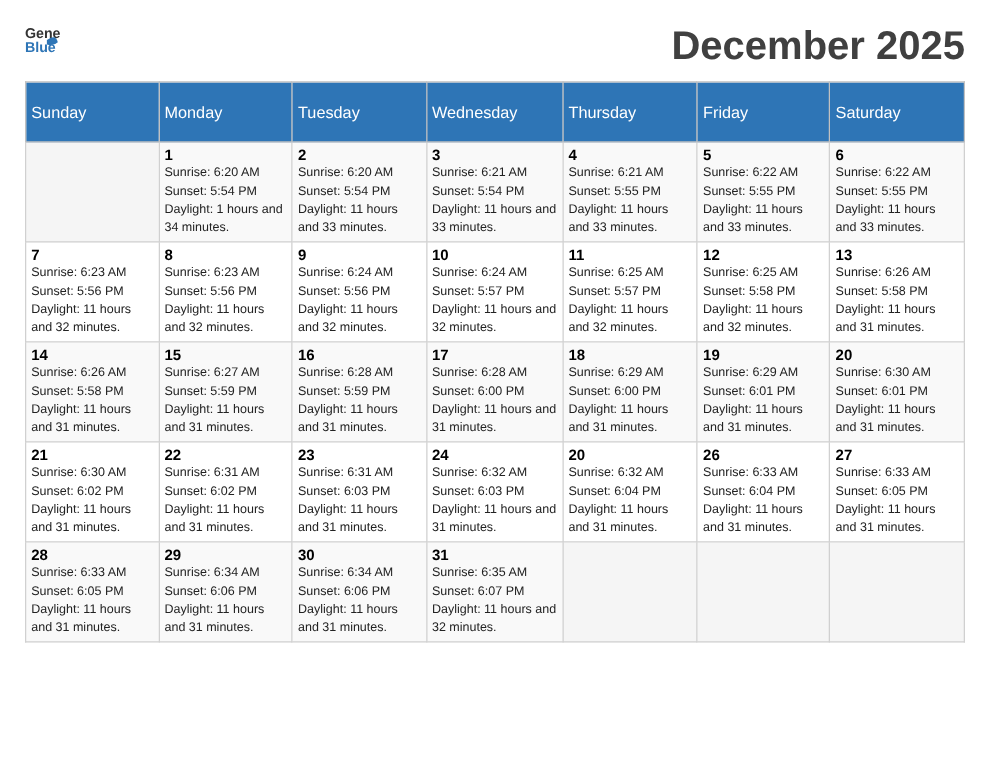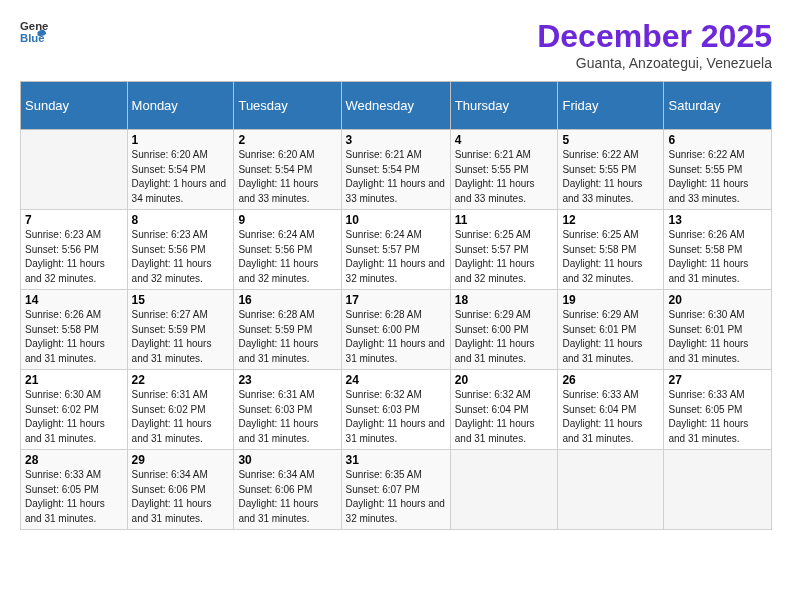--- a/index.html
+++ b/index.html
@@ -29,21 +29,21 @@
     .logo-icon {
       width: 28px;
       height: 28px;
     }
     .title-block {
       text-align: right;
     }
     .month-title {
       font-size: 32px;
       font-weight: bold;
-      color: #6d28d9;
+      color: #404040;
     }
     .location {
       font-size: 14px;
       color: #444;
     }
     .calendar {
       width: 100%;
       border-collapse: collapse;
       font-size: 10.5px;
     }
@@ -92,21 +92,20 @@
   <div class="header">
     <div class="logo">
       <svg class="logo-icon" viewBox="0 0 32 32">
         <text x="0" y="14" font-size="13" font-weight="bold" fill="#333">General</text>
         <path d="M20 16 Q28 10 30 18 Q26 22 20 20 Z" fill="#2e75b6"></path>
         <text x="0" y="27" font-size="13" font-weight="bold" fill="#2e75b6">Blue</text>
       </svg>
     </div>
     <div class="title-block">
       <div class="month-title">December 2025</div>
-      <div class="location">Guanta, Anzoategui, Venezuela</div>
     </div>
   </div>
 
   <table class="calendar">
     <thead>
       <tr>
         <th>Sunday</th>
         <th>Monday</th>
         <th>Tuesday</th>
         <th>Wednesday</th>

